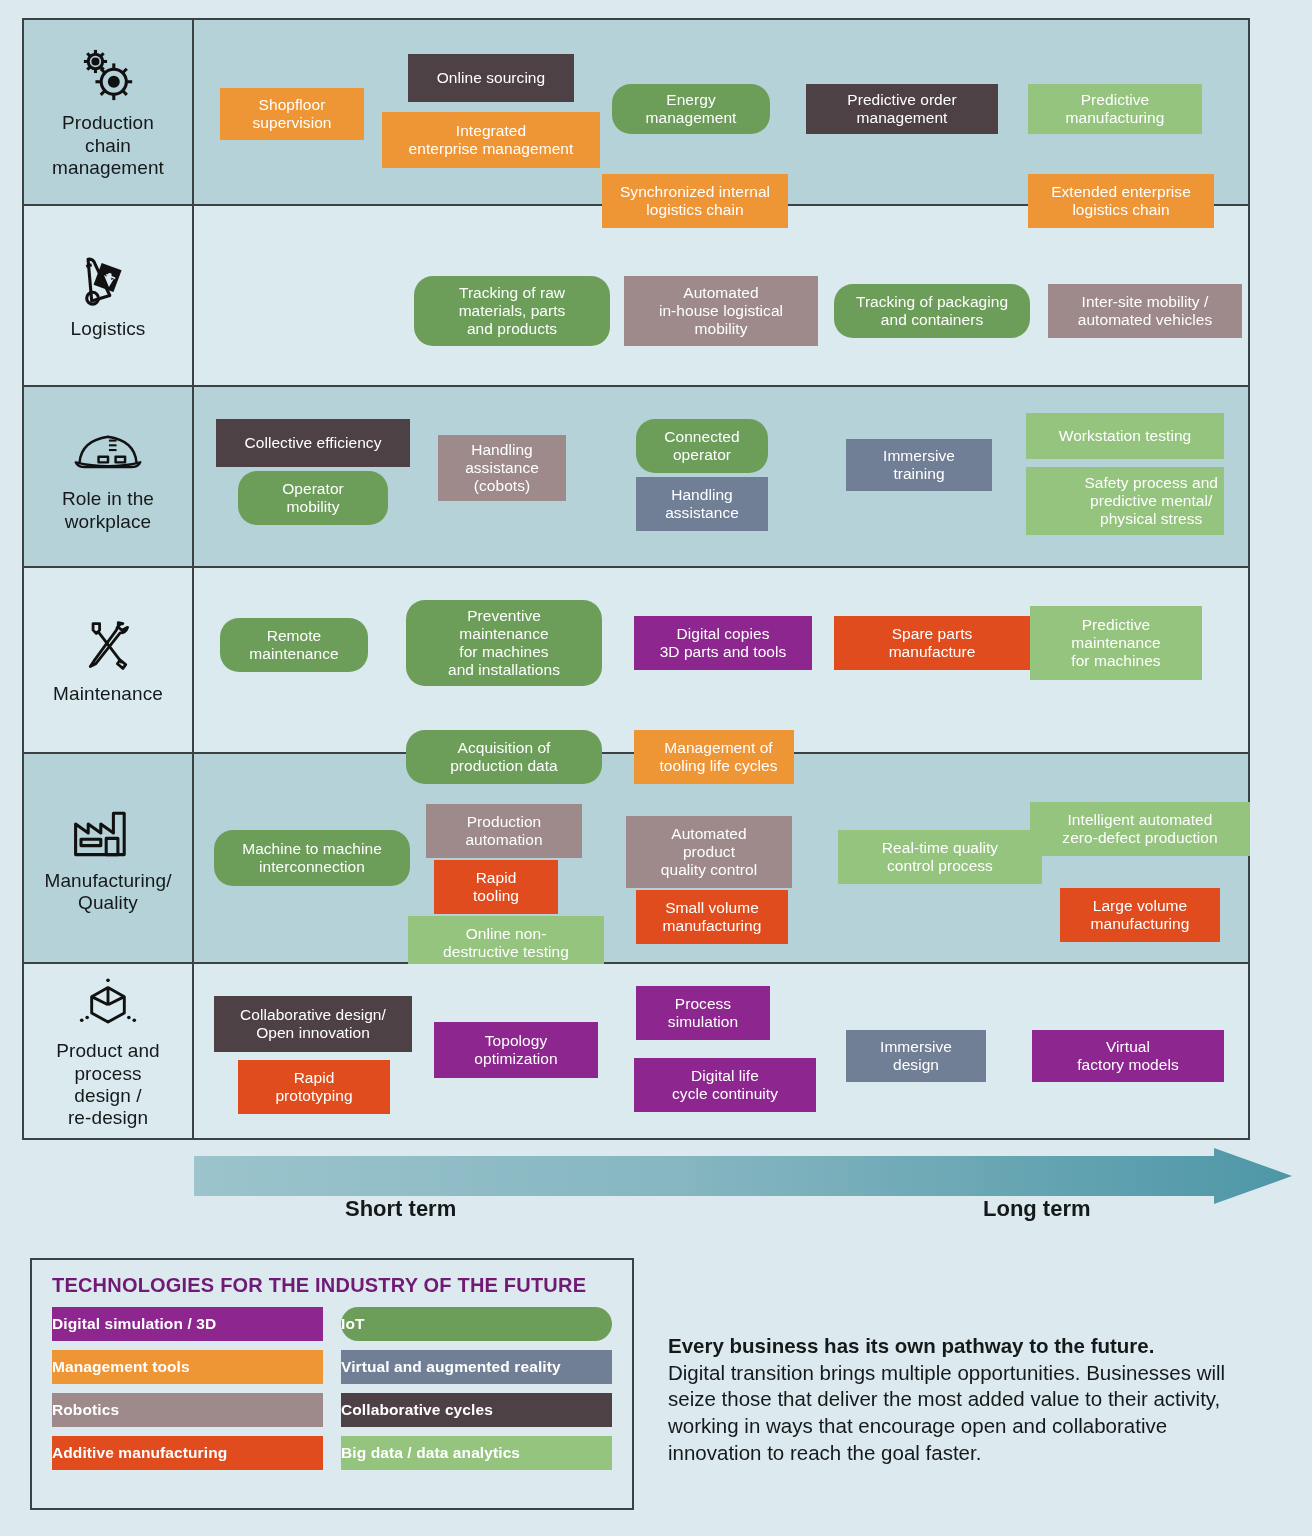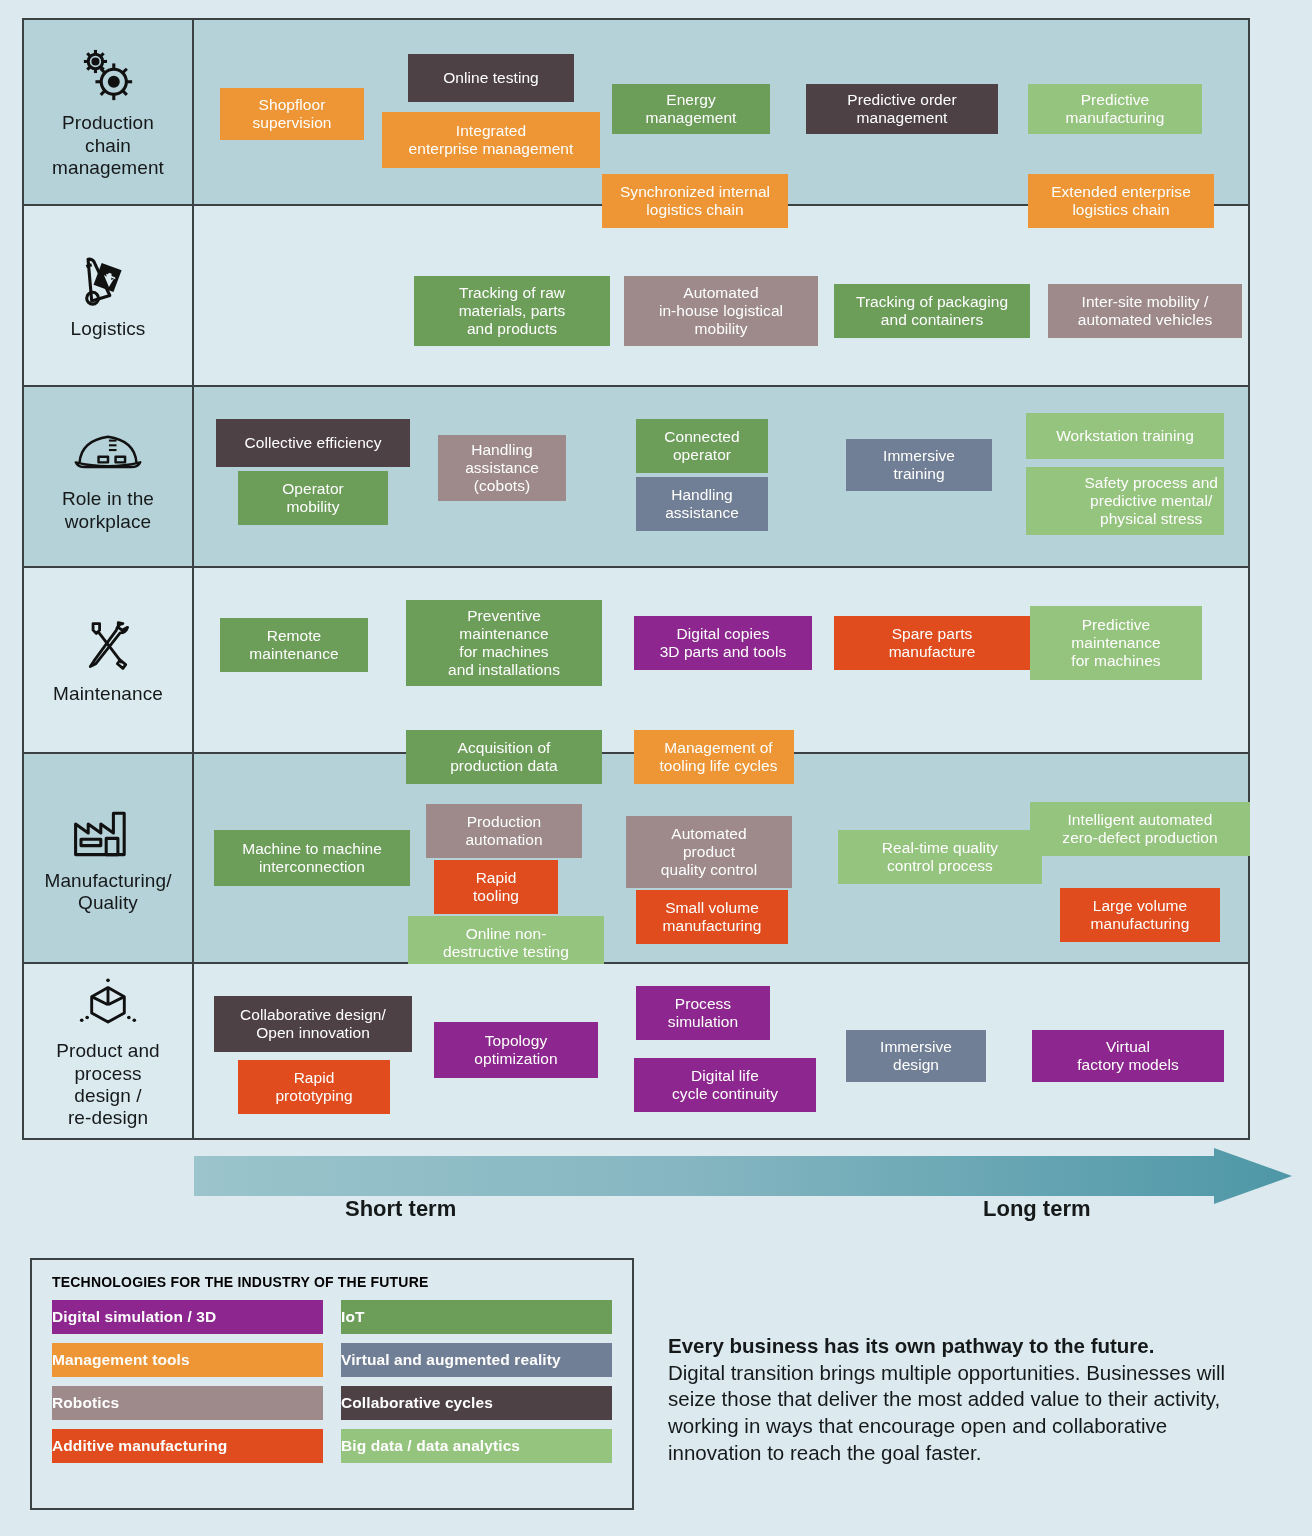--- a/index.html
+++ b/index.html
@@ -42,21 +42,21 @@
     color:#ffffff;
     display:flex;align-items:center;justify-content:center;
     text-align:center;
     font-size:15.5px;line-height:1.16;
     padding:4px 6px;
     letter-spacing:.05px;
   }
   
   .c-mgmt{background:#EE9535;}
   .c-collab{background:#4E4146;}
-  .c-iot{background:#6C9E5A;}
+  .c-iot{background:#6C9E5A;border-radius:19px;}
   .c-bigdata{background:#95C47E;}
   .c-robot{background:#9E8A8B;}
   .c-var{background:#717F96;}
   .c-sim{background:#8D268F;}
   .c-add{background:#E04C1D;}
 
   
   .spill{z-index:5;}
 
   
@@ -68,21 +68,21 @@
   #lbl-short{left:345px;}
   #lbl-long{left:983px;}
 
   
   #legend{
     position:absolute;left:30px;top:1258px;width:604px;height:252px;
     border:2px solid #3a4244;background:#DCEAEF;box-sizing:border-box;
     padding:14px 20px 0 20px;
   }
   #legend h2{
-    margin:0 0 10px 0;font-size:14px;letter-spacing:.2px;color:#000000;
+    margin:0 0 10px 0;font-size:20px;letter-spacing:.2px;color:#701a75;
     font-weight:bold;
   }
   .legrows{display:flex;flex-direction:column;gap:9px;}
   .legrow{display:flex;gap:18px;}
   .legchip{
     flex:1;height:34px;display:flex;align-items:center;justify-content:flex-start;
     color:#fff;font-size:15.5px;font-weight:bold;letter-spacing:.1px;
   }
 
   
@@ -129,21 +129,21 @@
             </g>
           </svg>
         </div>
         <div class="lbl">Production<br>chain<br>management</div>
       </div>
       <div class="plot">
         <div class="card c-mgmt" style="left: 26px; top: 68px; width: 144px; height: 52px;">
           <span>Shopfloor<br>supervision</span>
         </div>
         <div class="card c-collab" style="left: 214px; top: 34px; width: 166px; height: 48px;">
-          <span>Online testing</span>
+          <span>Online sourcing</span>
         </div>
         <div class="card c-mgmt" style="left: 188px; top: 92px; width: 218px; height: 56px;">
           <span>Integrated<br>enterprise management</span>
         </div>
         <div class="card c-iot" style="left: 418px; top: 64px; width: 158px; height: 50px;">
           <span>Energy<br>management</span>
         </div>
         <div class="card c-collab" style="left: 612px; top: 64px; width: 192px; height: 50px;">
           <span>Predictive order<br>management</span>
         </div>
@@ -225,21 +225,21 @@
         <div class="card c-iot" style="left: 442px; top: 32px; width: 132px; height: 54px;">
           <span>Connected<br>operator</span>
         </div>
         <div class="card c-var" style="left: 442px; top: 90px; width: 132px; height: 54px;">
           <span>Handling<br>assistance</span>
         </div>
         <div class="card c-var" style="left: 652px; top: 52px; width: 146px; height: 52px;">
           <span>Immersive<br>training</span>
         </div>
         <div class="card c-bigdata" style="left: 832px; top: 26px; width: 198px; height: 46px;">
-          <span>Workstation training</span>
+          <span>Workstation testing</span>
         </div>
         <div class="card c-bigdata" style="left: 832px; top: 80px; width: 198px; height: 68px; justify-content: flex-end;">
           <span>Safety process and<br>predictive mental/<br>physical stress</span>
         </div>
       </div>
     </div>
     <div class="row light" style="top: 548px; height: 186px;">
       <div class="rowhead">
         <div class="ico">
           <svg viewBox="0 0 60 60" width="56" height="56">

